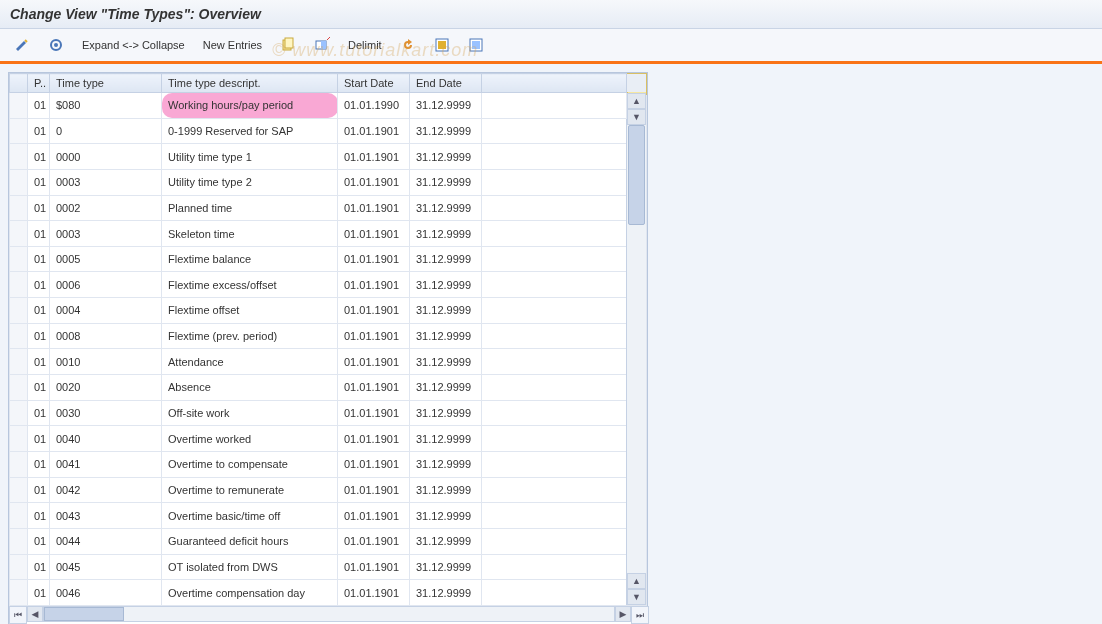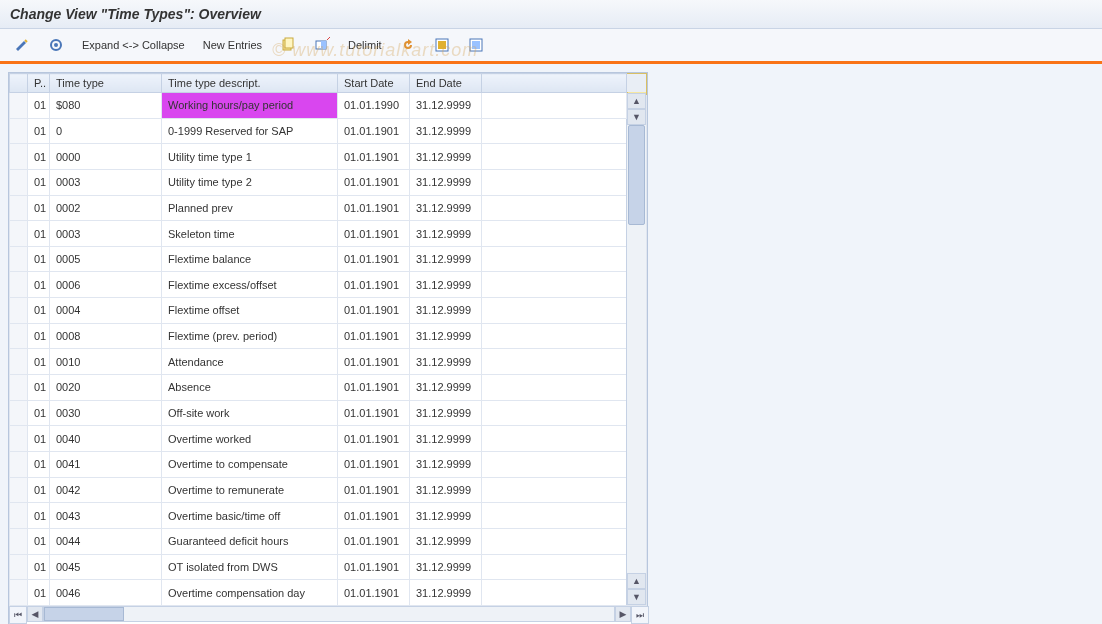--- a/index.html
+++ b/index.html
@@ -75,21 +75,21 @@
   }
   td {
     padding: 2px 6px;
     border: 1px solid #e0e6f0;
     font-size: 11px;
     background: #fff;
     white-space: nowrap;
     overflow: hidden;
   }
   td.sel { background: #f4f6fa; }
-  td.highlight { background:#d946ef; }
+  td.highlight { background:#f9a8d4;border-radius:10px; }
   .col-sel { width: 18px; }
   .col-p { width: 22px; }
   .col-tt { width: 112px; }
   .col-desc { width: 176px; }
   .col-date { width: 72px; }
   .scroll-col {
     width: 20px;
     background: #e9eef5;
     border-left:1px solid #c5d1e4;
     padding:0;
@@ -259,21 +259,21 @@
               <td>0003</td>
               <td>Utility time type 2</td>
               <td>01.01.1901</td>
               <td>31.12.9999</td>
               <td></td>
             </tr>
             <tr>
               <td class="sel"></td>
               <td>01</td>
               <td>0002</td>
-              <td>Planned prev</td>
+              <td>Planned time</td>
               <td>01.01.1901</td>
               <td>31.12.9999</td>
               <td></td>
             </tr>
             <tr>
               <td class="sel"></td>
               <td>01</td>
               <td>0003</td>
               <td>Skeleton time</td>
               <td>01.01.1901</td>

